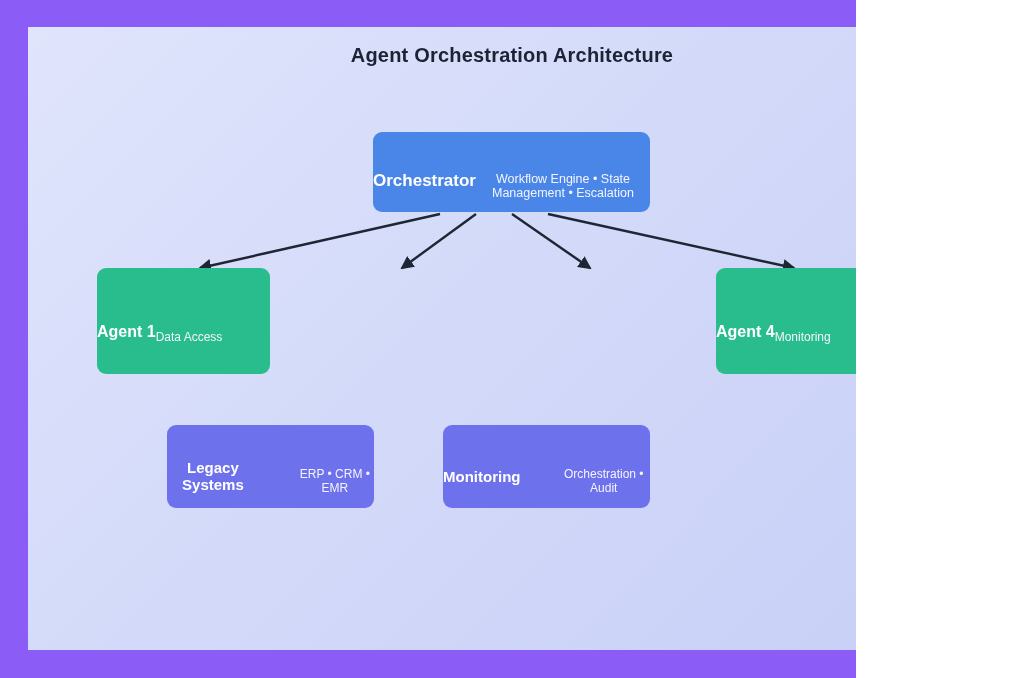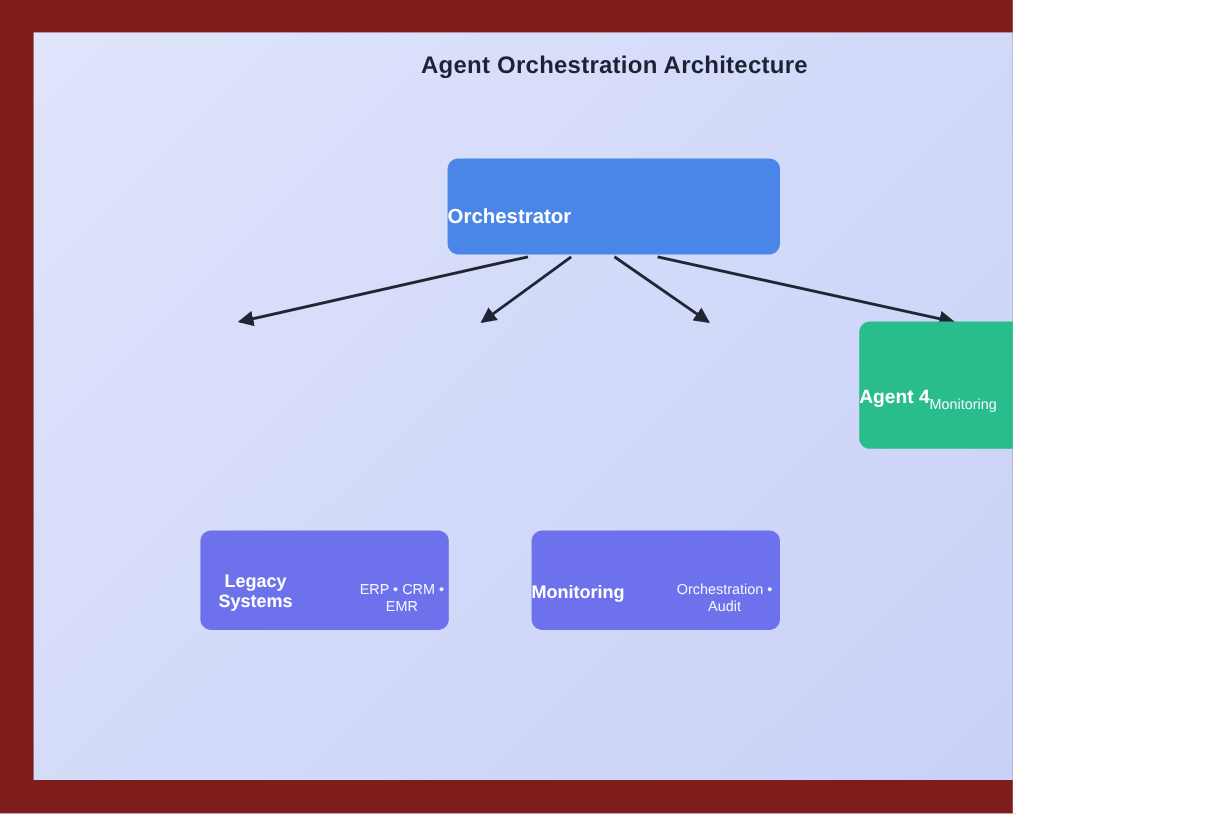--- a/index.html
+++ b/index.html
@@ -1,18 +1,19 @@
 <!DOCTYPE html>
 <html><head>
 <meta charset="utf-8">
 <style>
   html,body{margin:0;padding:0;background:#ffffff;}
   .page{
-    position:relative;width:844px;height:678px;background:#7f1d1d;overflow:hidden;
+    position:relative;width:844px;height:678px;background:#8b5cf6;overflow:hidden;
     font-family:"Liberation Sans", sans-serif;
+    padding-left:12px;
   }
   .canvas{
     position:absolute;left:28px;top:27px;width:968px;height:623px;
     background:linear-gradient(135deg,#e0e5fc 0%,#d3daf9 45%,#c7cff7 100%);
   }
   .diagram-title{
     position:absolute;left:0;top:17px;width:100%;margin:0;
     text-align:center;font-size:20px;font-weight:700;color:#1b2334;
     letter-spacing:.2px;
   }
@@ -33,21 +34,21 @@
   .agent{
     top:241px;width:173px;height:106px;background:#29bc8c;padding-top:22px;
   }
   .agent .node-title{font-size:16px;}
   .agent .node-subtitle{font-size:12px;margin-top:9px;}
   .agent.a1{left:69px;}
   .agent.a2{left:277px;}
   .agent.a3{left:484px;}
   .agent.a4{left:688px;}
   .system{
-    top:415px;width:207px;height:83px;background:#6d72ec;padding-top:19px;justify-content:center;
+    top:398px;width:207px;height:83px;background:#6d72ec;padding-top:19px;justify-content:center;
   }
   .system .node-title{font-size:15px;}
   .system .node-subtitle{font-size:12px;margin-top:9px;margin-left:37px;}
   .system.s1{left:139px;}
   .system.s2{left:415px;}
   .system.s3{left:692px;}
 </style>
 </head>
 <body>
 
@@ -63,22 +64,27 @@
         </marker>
       </defs>
       <line x1="412" y1="187" x2="172" y2="241" stroke="#1f2633" stroke-width="2.4" marker-end="url(#arrowhead)"></line>
       <line x1="448" y1="187" x2="374" y2="241" stroke="#1f2633" stroke-width="2.4" marker-end="url(#arrowhead)"></line>
       <line x1="484" y1="187" x2="562" y2="241" stroke="#1f2633" stroke-width="2.4" marker-end="url(#arrowhead)"></line>
       <line x1="520" y1="187" x2="766" y2="241" stroke="#1f2633" stroke-width="2.4" marker-end="url(#arrowhead)"></line>
     </svg>
 
     <div class="node orchestrator">
       <div class="node-title">Orchestrator</div>
+      <div class="node-subtitle">Workflow Engine • State Management • Escalation</div>
     </div>
 
+    <div class="node agent a1">
+      <div class="node-title">Agent 1</div>
+      <div class="node-subtitle">Data Access</div>
+    </div>
     <div class="node agent a4">
       <div class="node-title">Agent 4</div>
       <div class="node-subtitle">Monitoring</div>
     </div>
 
     <div class="node system s1">
       <div class="node-title">Legacy Systems</div>
       <div class="node-subtitle">ERP • CRM • EMR</div>
     </div>
     <div class="node system s2">

